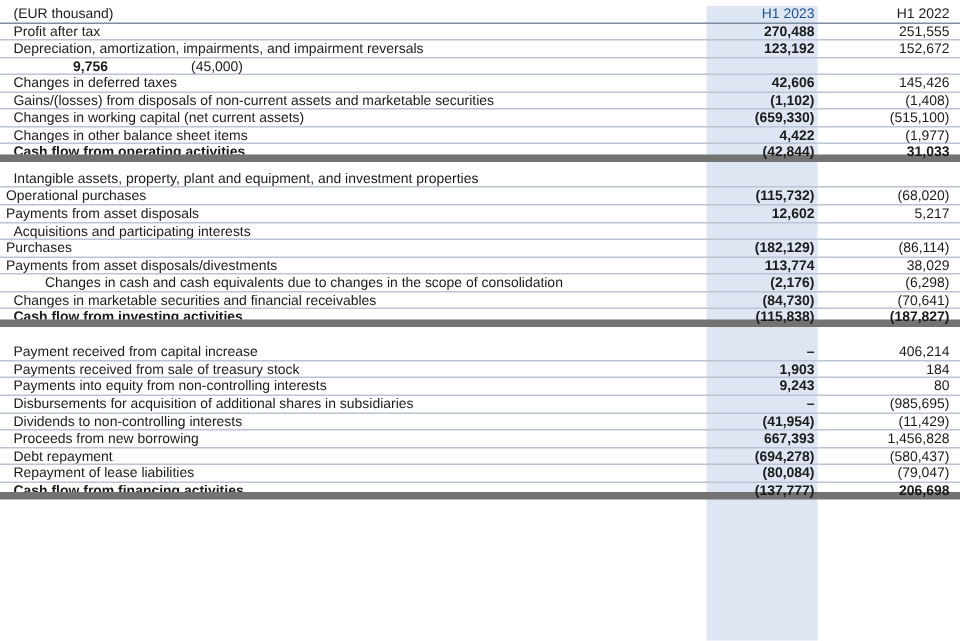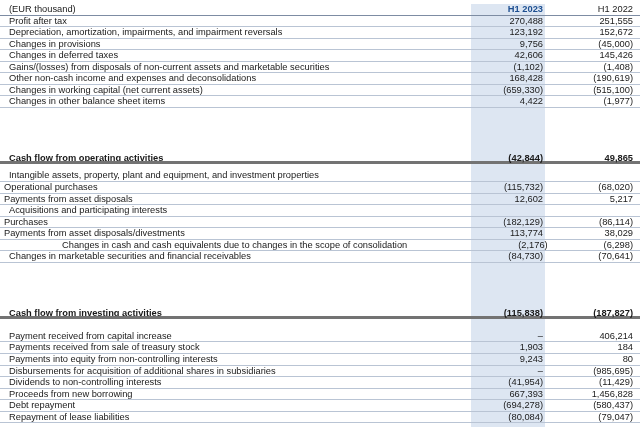--- a/index.html
+++ b/index.html
@@ -1,28 +1,28 @@
 <!DOCTYPE html>
 <html><head>
 <meta charset="utf-8">
 <style>
   * { box-sizing: border-box; margin: 0; padding: 0; }
   body { width: 640px; height: 427px; background: #ffffff; font-family: "Liberation Sans", sans-serif; font-size: 9.3px; color: #1a1a1a; overflow: hidden; position: relative; }
   .highlight { position: absolute; left: 471px; top: 4px; width: 74px; height: 423px; background: #dde6f2; z-index: 0; }
   .table { position: absolute; left: 0; top: 4px; width: 640px; z-index: 1; }
   .row { display: flex; height: 11.55px; line-height: 11.55px; border-bottom: 0.6px solid #b9c4d4; white-space: nowrap; }
-  .row.bold { font-weight: bold; border-bottom: 3px solid #737373; margin-top: 45px; }
+  .row.bold { font-weight: bold; border-bottom: 5px solid #737373; }
   .row.header { border-bottom: 1px solid #7d8ca3; }
   .row.blank { height: 11.55px; border-bottom: none; }
   .label { width: 471px; padding-left: 9px; overflow: hidden; }
   .label.i1 { padding-left: 4px; }
-  .label.i2 { padding-left: 30px; margin-left: 32px; }
-  .c1 { width: 74px; text-align: right; padding-right: 2px; }
+  .label.i2 { padding-left: 30px; }
+  .c1 { width: 74px; text-align: right; padding-right: 2px; font-weight: bold; }
   .c2 { width: 95px; text-align: right; padding-right: 7px; }
-  .header .c1 { color: #1d4f91; font-weight: bold; padding-left: 24px; }
+  .header .c1 { color: #1d4f91; font-weight: normal; padding-left: 24px; }
   .header .c2 { color: #1a1a1a; }
   .gap { height: 6px; }
 </style>
 </head>
 <body>
 
 <div class="highlight"></div>
 
 <div class="table">
   <div class="row header">
@@ -36,54 +36,48 @@
         <div class="label">Profit after tax</div>
         <div class="c1">270,488</div>
         <div class="c2">251,555</div>
       </div>
       <div class="row">
         <div class="label">Depreciation, amortization, impairments, and impairment reversals</div>
         <div class="c1">123,192</div>
         <div class="c2">152,672</div>
       </div>
       <div class="row">
-        <div class="label">Changes in provisions</div>
         <div class="c1">9,756</div>
         <div class="c2">(45,000)</div>
       </div>
       <div class="row">
         <div class="label">Changes in deferred taxes</div>
         <div class="c1">42,606</div>
         <div class="c2">145,426</div>
       </div>
       <div class="row">
         <div class="label">Gains/(losses) from disposals of non-current assets and marketable securities</div>
         <div class="c1">(1,102)</div>
         <div class="c2">(1,408)</div>
-      </div>
-      <div class="row">
-        <div class="label">Other non-cash income and expenses and deconsolidations</div>
-        <div class="c1">168,428</div>
-        <div class="c2">(190,619)</div>
       </div>
       <div class="row">
         <div class="label">Changes in working capital (net current assets)</div>
         <div class="c1">(659,330)</div>
         <div class="c2">(515,100)</div>
       </div>
       <div class="row">
         <div class="label">Changes in other balance sheet items</div>
         <div class="c1">4,422</div>
         <div class="c2">(1,977)</div>
       </div>
     </div>
   <div class="row bold">
     <div class="label">Cash flow from operating activities</div>
     <div class="c1">(42,844)</div>
-    <div class="c2">49,865</div>
+    <div class="c2">31,033</div>
   </div>
   <div class="gap"></div>
 
   <div id="investing-rows">
       <div class="row">
         <div class="label">Intangible assets, property, plant and equipment, and investment properties</div>
         <div class="c1"></div>
         <div class="c2"></div>
       </div>
       <div class="row">

